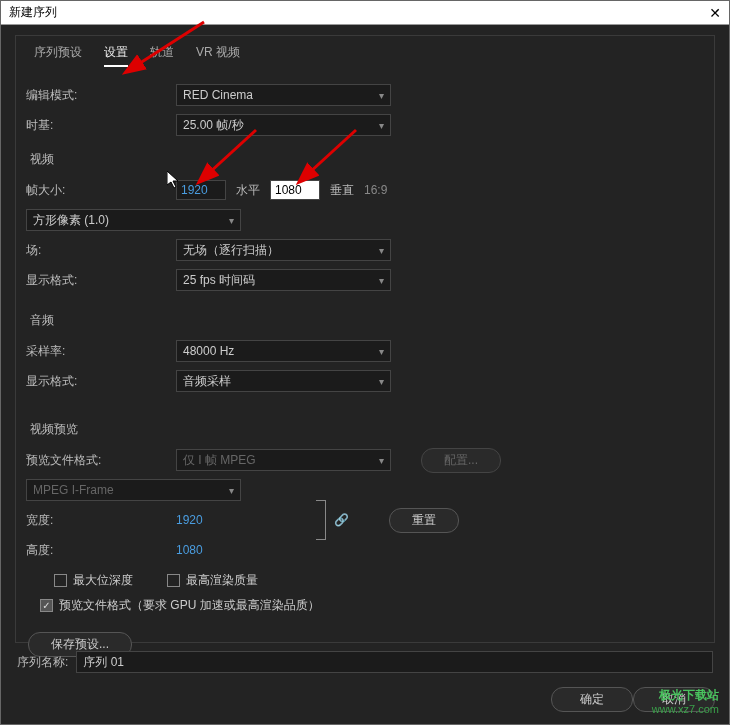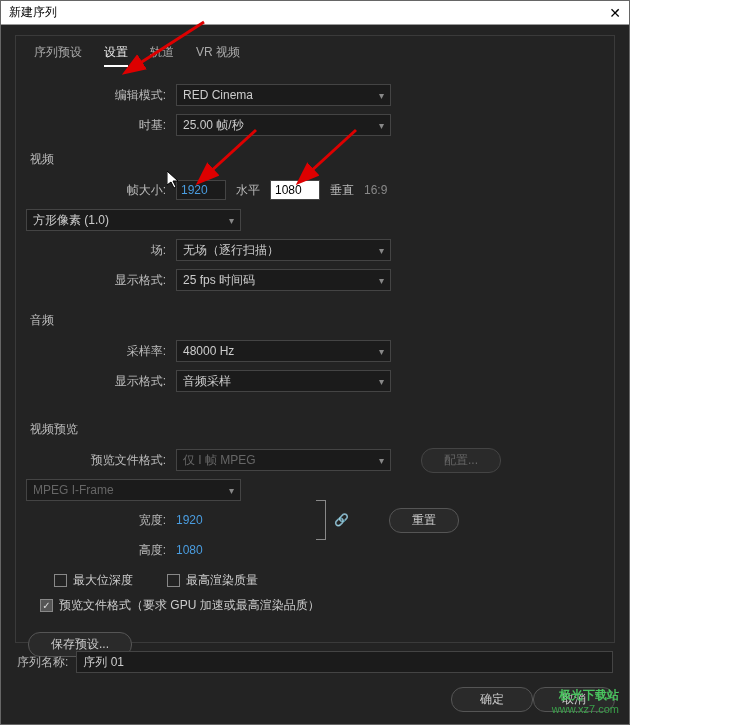--- a/index.html
+++ b/index.html
@@ -5,21 +5,21 @@
     * { box-sizing: border-box; margin: 0; padding: 0; }
     body {
       font-family: "Microsoft YaHei", Arial, sans-serif;
       font-size: 12px;
       background: #fff;
       width: 730px;
       height: 725px;
       position: relative;
     }
     .window {
-      width: 630px;
+      width: 730px;
       height: 725px;
       background: #fff;
       border: 1px solid #666;
     }
     .titlebar {
       height: 24px;
       background: #fff;
       color: #000;
       display: flex;
       justify-content: space-between;
@@ -38,21 +38,21 @@
     }
     .inner {
       border: 1px solid #3a3a3a;
       height: 608px;
       padding: 8px 10px 10px 10px;
     }
     .tabs { display: flex; gap: 22px; margin-bottom: 14px; padding-left: 8px; }
     .tab { color: #aaa; padding-bottom: 4px; cursor: pointer; }
     .tab.active { color: #eee; border-bottom: 2px solid #fff; }
     .row { display: flex; align-items: center; height: 28px; margin-bottom: 2px; }
-    .label { width: 150px; text-align: right; color: #bbb; padding-right: 10px; }
+    .label { width: 150px; text-align: left; color: #bbb; padding-right: 10px; }
     .select, .input {
       background: #1b1b1b;
       border: 1px solid #444;
       color: #ccc;
       height: 22px;
       padding: 0 6px;
       display: flex;
       align-items: center;
       justify-content: space-between;
     }

